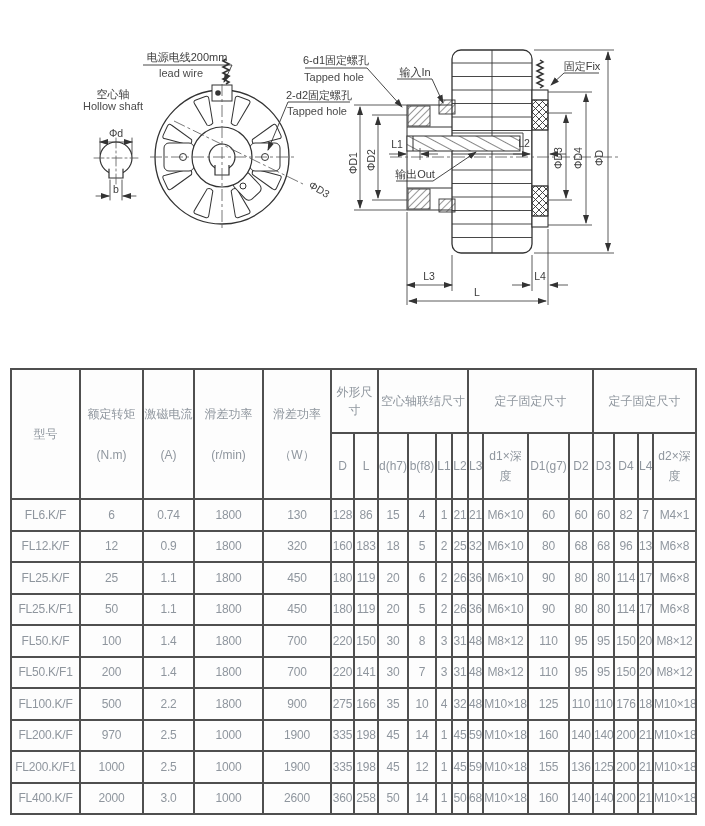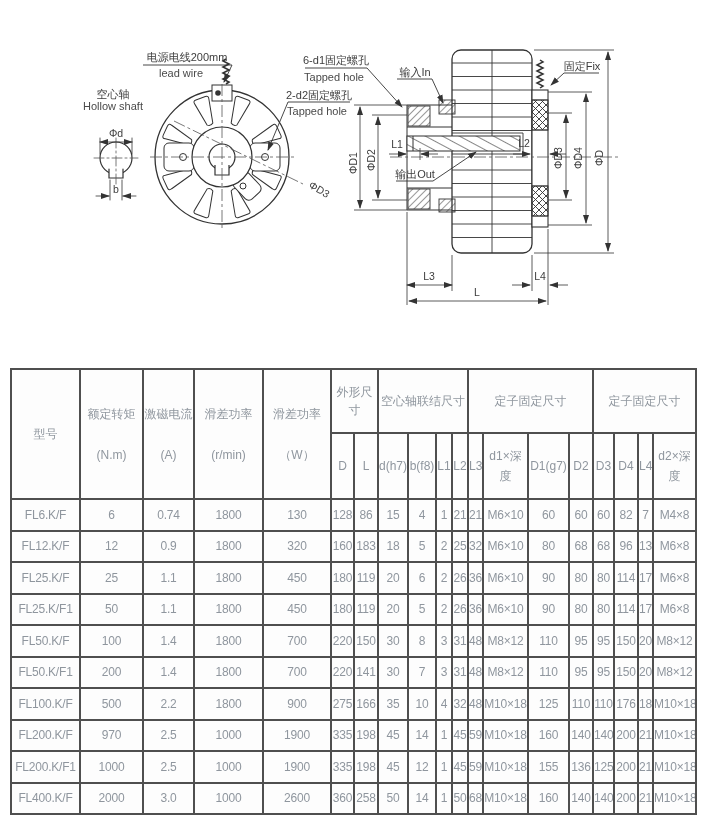--- a/index.html
+++ b/index.html
@@ -290,21 +290,21 @@
           <td>4</td>
           <td>1</td>
           <td>21</td>
           <td>21</td>
           <td>M6×10</td>
           <td>60</td>
           <td>60</td>
           <td>60</td>
           <td>82</td>
           <td>7</td>
-          <td>M4×8</td>
+          <td>M4×1</td>
         </tr>
         <tr>
           <td>FL12.K/F</td>
           <td>12</td>
           <td>0.9</td>
           <td>1800</td>
           <td>320</td>
           <td>160</td>
           <td>183</td>
           <td>18</td>

